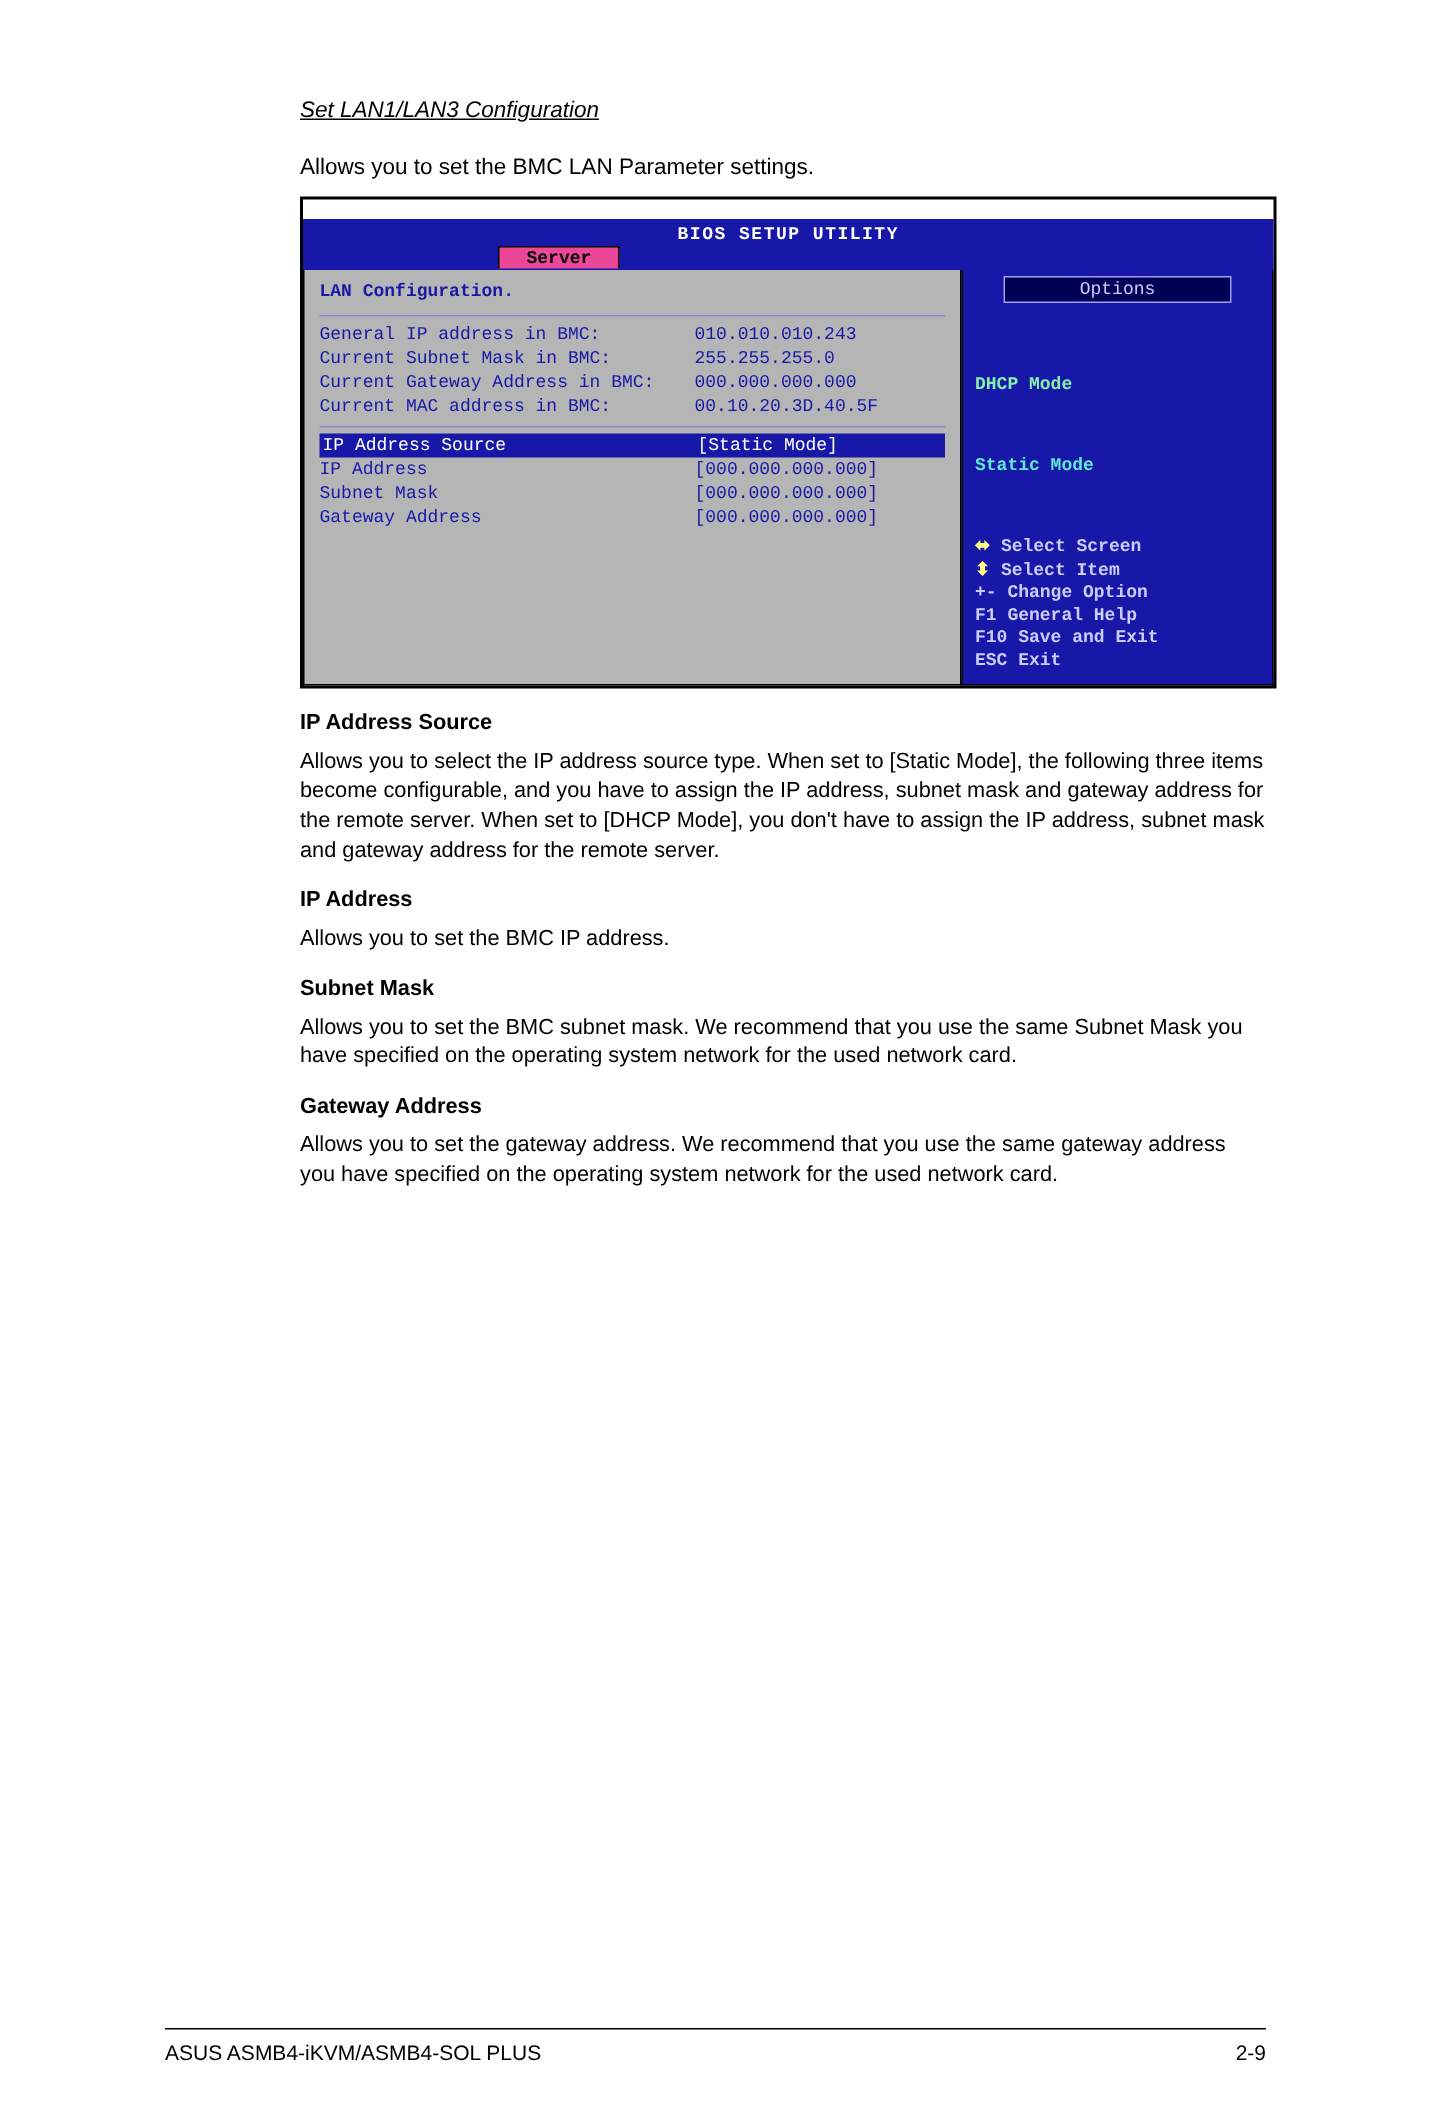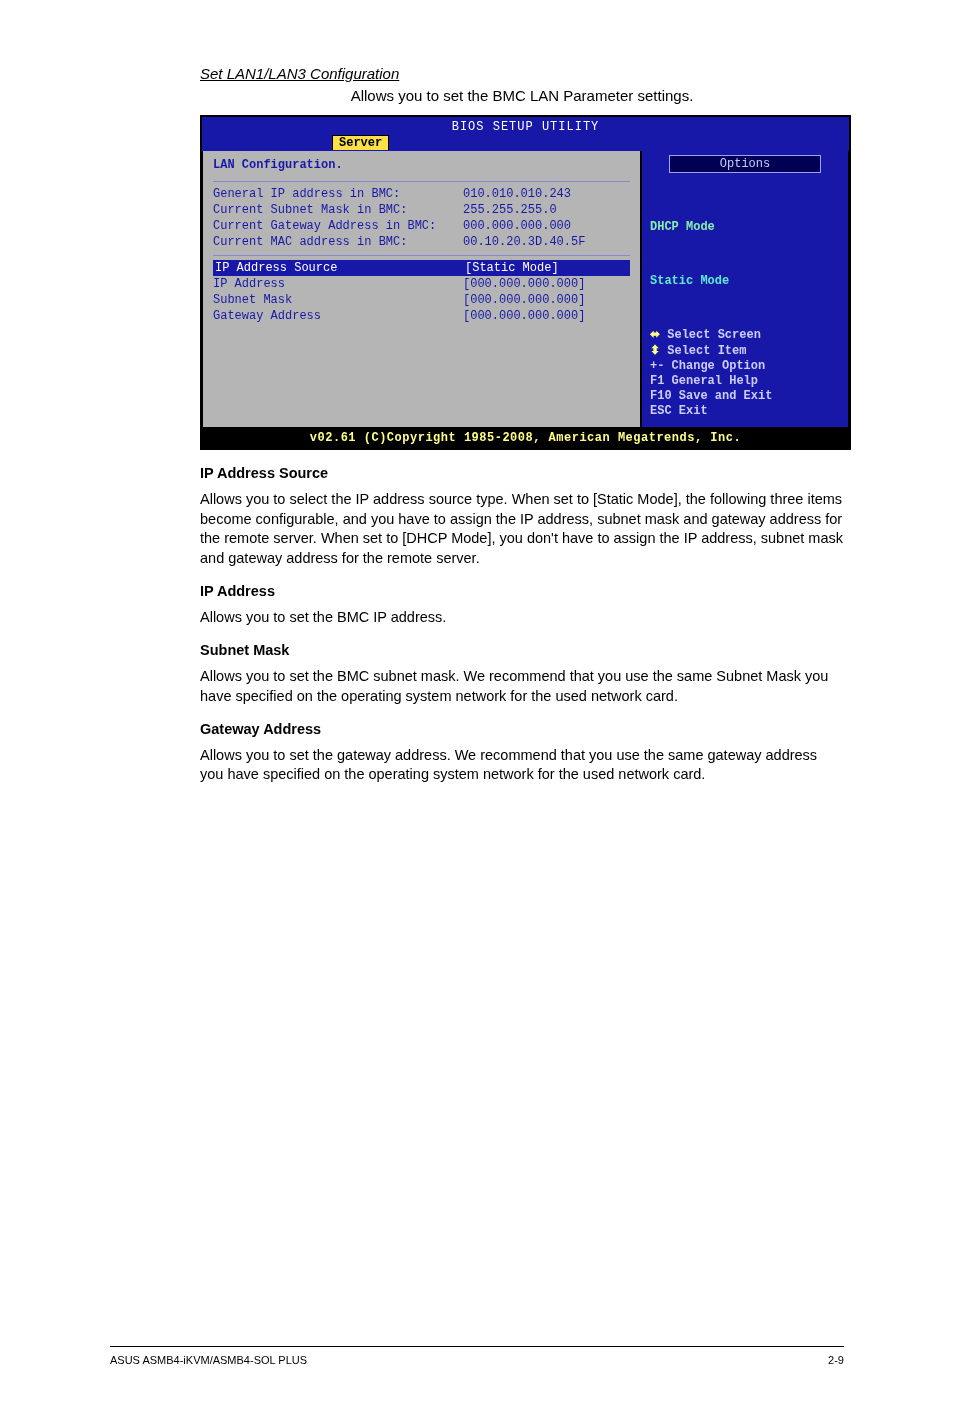--- a/index.html
+++ b/index.html
@@ -15,49 +15,49 @@
     padding: 64px 110px 0 200px;
   }
   .section-title-under {
     font-style: italic;
     font-size: 15px;
     text-decoration: underline;
     margin: 0;
   }
   .section-plain {
     font-size: 15px;
-    margin: 2px 0 8px 0;
-    text-align: center;
+    margin: 18px 0 8px 0;
   }
   .bios-box {
     width: 647px;
     border: 2px solid #000;
     font-family: 'Courier New', monospace;
     font-size: 12px;
     color: #9fa0ff;
   }
   .bios-title-bar {
     background: #1818a8;
     color: #fff;
     text-align: center;
-    font-weight: normal;
+    font-weight: bold;
     padding: 2px 0 0 0;
     letter-spacing: 1px;
+    margin-top: 13px;
   }
   .bios-tab-row {
     background: #1818a8;
     height: 16px;
     position: relative;
   }
   .bios-tab {
     display: inline-block;
-    background: #fde047;
+    background: #ec4899;
     color: #000;
     font-weight: bold;
-    padding: 0 6px;
+    padding: 0 18px;
     margin-left: 130px;
     line-height: 14px;
     border: 1px solid #000;
     border-bottom: none;
   }
   .bios-body {
     display: flex;
     background: #1818a8;
   }
   .bios-left {
@@ -123,26 +123,26 @@
     margin: 6px 0 12px 0;
     font-size: 14.5px;
   }
   .para-title {
     font-weight: bold;
     font-size: 14.5px;
     margin: 14px 0 2px 0;
   }
   .footer {
     position: absolute;
-    bottom: 50px;
+    bottom: 40px;
     left: 110px;
     right: 110px;
     border-top: 1px solid #000;
     padding-top: 6px;
-    font-size: 11px;
+    font-size: 14px;
     display: flex;
     justify-content: space-between;
     align-items: flex-end;
   }
   .arrow {
     font-family: Arial, sans-serif;
   }
 </style>
 </head>
 <body>
@@ -201,21 +201,20 @@
         <div class="bios-help-lines">
           <div><span class="yellow arrow">⬌</span><span> Select Screen</span></div>
           <div><span class="yellow arrow">⬍</span><span>    Select Item</span></div>
           <div>+-  Change Option</div>
           <div>F1  General Help</div>
           <div>F10 Save and Exit</div>
           <div>ESC Exit</div>
         </div>
       </div>
     </div>
-    <div class="bios-status">v02.61 (C)Copyright 1985-2008, American Megatrends, Inc.</div>
   </div>
 
   <p class="para-title">IP Address Source</p>
   <p class="para">Allows you to select the IP address source type. When set to [Static Mode], the following three items become configurable, and you have to assign the IP address, subnet mask and gateway address for the remote server. When set to [DHCP Mode], you don't have to assign the IP address, subnet mask and gateway address for the remote server.</p>
 
   <p class="para-title">IP Address</p>
   <p class="para">Allows you to set the BMC IP address.</p>
 
   <p class="para-title">Subnet Mask</p>
   <p class="para">Allows you to set the BMC subnet mask. We recommend that you use the same Subnet Mask you have specified on the operating system network for the used network card.</p>

